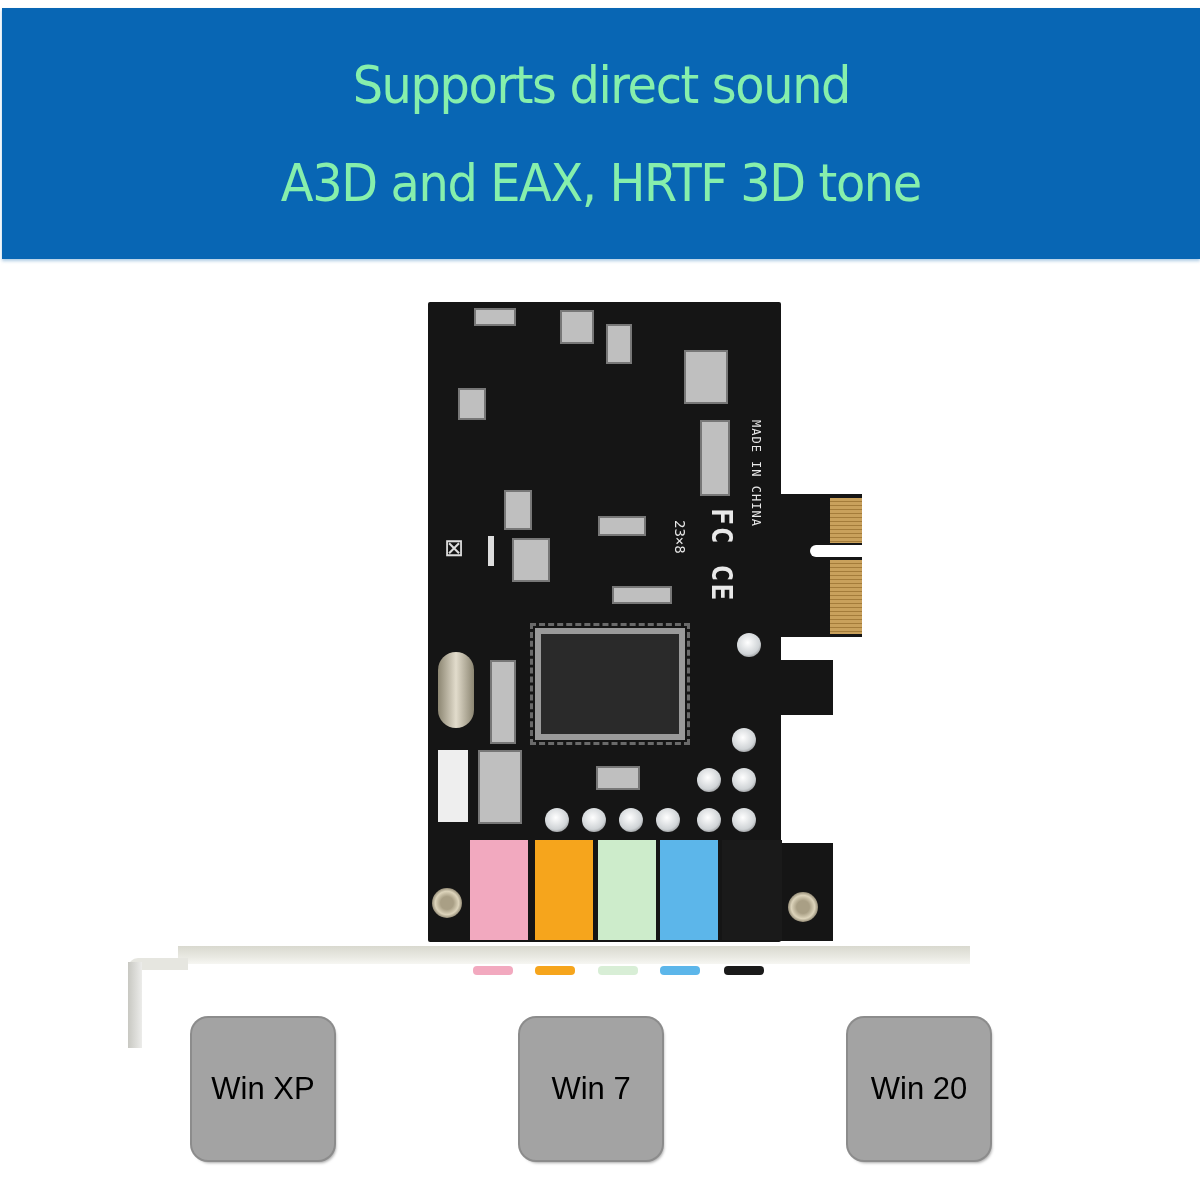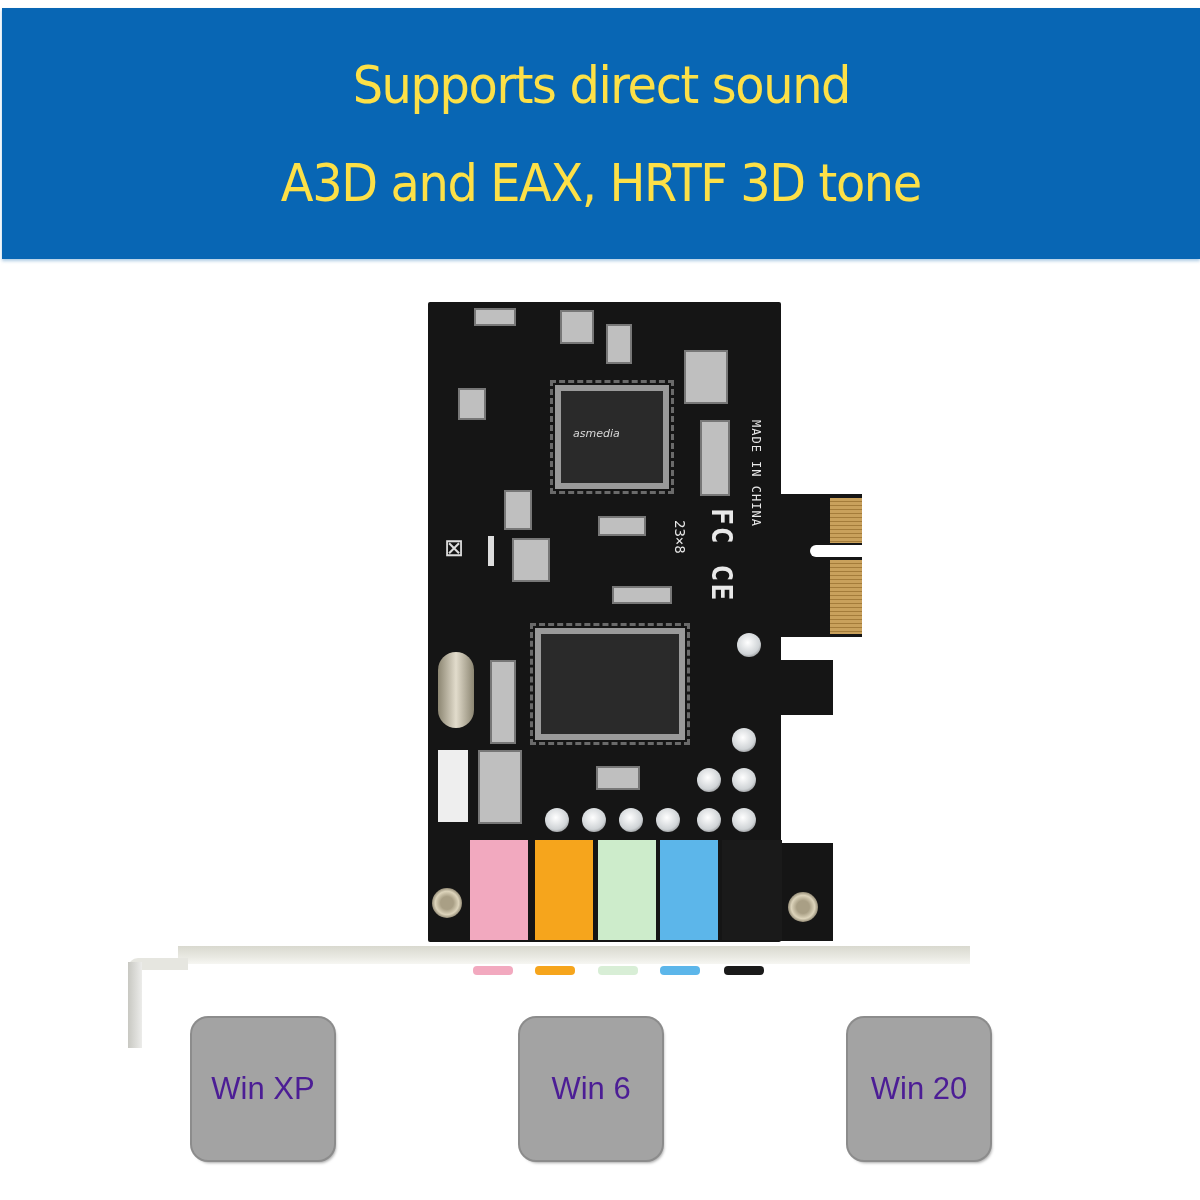--- a/index.html
+++ b/index.html
@@ -5,21 +5,21 @@
   html, body { margin: 0; padding: 0; }
   body {
     width: 1200px; height: 1200px; position: relative; overflow: hidden;
     background: #ffffff; font-family: "DejaVu Sans", sans-serif;
   }
   .banner {
     position: absolute; left: 2px; top: 8px; width: 1198px; height: 251px;
     background: #0866b4;
     box-shadow: 0 2px 3px rgba(120,170,210,0.6);
     display: flex; flex-direction: column; align-items: center; justify-content: center;
-    color: #fde047;
+    color: #86efac;
   }
   .banner .line {
     font-family: "DejaVu Sans", sans-serif;
     font-size: 52px; line-height: 1; letter-spacing: -1.5px;
     transform: scaleX(0.92);
     white-space: nowrap;
   }
   .banner .line1 { margin-bottom: 46px; }
 
   
@@ -77,21 +77,21 @@
     background: #e6e6e0; border-radius: 10px 0 0 0; }
   .bracket-side { position: absolute; left: 128px; top: 962px; width: 14px; height: 86px;
     background: linear-gradient(90deg,#c8c8c2,#ececea); }
 
   
   .badge {
     position: absolute; top: 1018px; width: 142px; height: 142px;
     background: #a3a3a3; border-radius: 16px;
     box-shadow: 0 0 0 2px #8c8c8c, 2px 3px 3px rgba(0,0,0,0.35);
     display: flex; align-items: center; justify-content: center;
-    color: #4c1d95; font-family: "Liberation Sans", sans-serif; font-size: 31px;
+    color: #000000; font-family: "Liberation Sans", sans-serif; font-size: 31px;
   }
 </style>
 </head>
 <body>
 
 <div class="banner">
   <div class="line line1">Supports direct sound</div>
   <div class="line line2">A3D and EAX, HRTF 3D tone</div>
 </div>
 
@@ -101,23 +101,20 @@
   <div class="bracket-side"></div>
 
   <div class="pcb-main"></div>
   <div class="pcie-tab"></div>
   <div class="gold1"></div>
   <div class="gold2"></div>
   <div class="notch"></div>
   <div class="tab2"></div>
   <div class="tab3"></div>
 
-  <div class="chip chip1">
-    <span class="chip-label">asmedia</span>
-  </div>
   <div class="chip chip2"></div>
 
   <div class="smd" style="left:474px;top:308px;width:38px;height:14px;"></div>
   <div class="smd" style="left:560px;top:310px;width:30px;height:30px;"></div>
   <div class="smd" style="left:606px;top:324px;width:22px;height:36px;"></div>
   <div class="smd" style="left:684px;top:350px;width:40px;height:50px;"></div>
   <div class="smd" style="left:458px;top:388px;width:24px;height:28px;"></div>
   <div class="smd" style="left:700px;top:420px;width:26px;height:72px;"></div>
   <div class="smd" style="left:504px;top:490px;width:24px;height:36px;"></div>
   <div class="smd" style="left:512px;top:538px;width:34px;height:40px;"></div>
@@ -160,17 +157,17 @@
   <div class="jack-front" style="left:724px;background:#1a1a1a;"></div>
 
   <div class="screw" style="left:432px;top:888px;"></div>
   <div class="screw" style="left:788px;top:892px;"></div>
 </div>
 
 <div class="badge" style="left:192px;">
   <span>Win XP</span>
 </div>
 <div class="badge" style="left:520px;">
-  <span>Win 6</span>
+  <span>Win 7</span>
 </div>
 <div class="badge" style="left:848px;">
   <span>Win 20</span>
 </div>
 
 </body></html>

